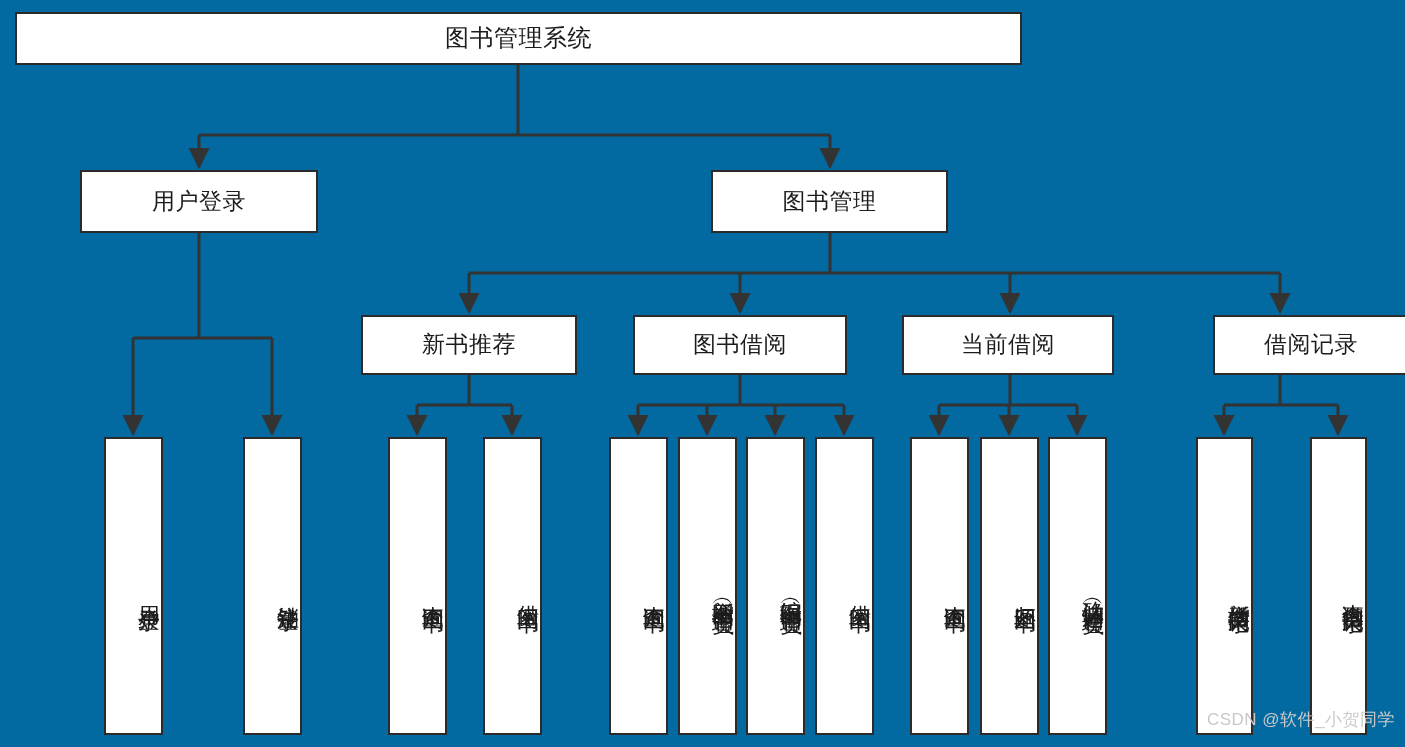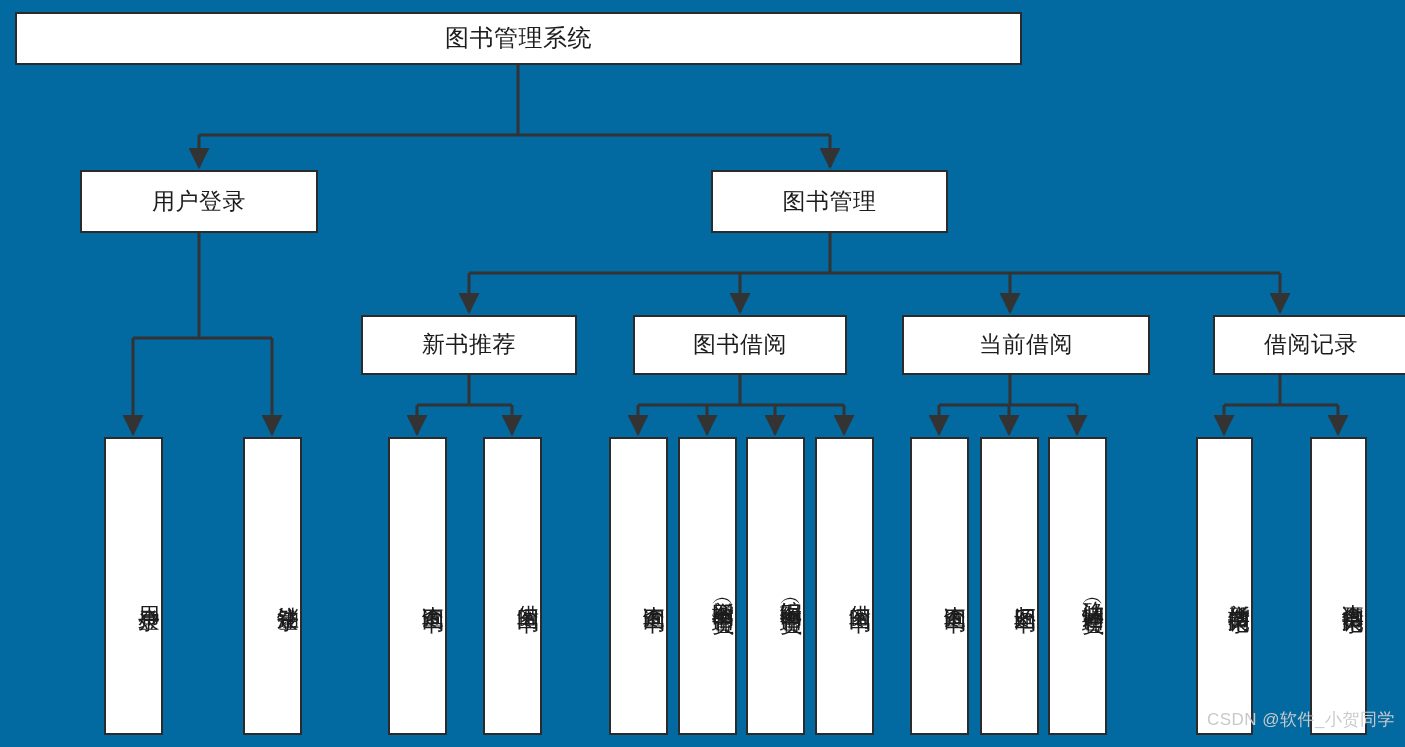--- a/index.html
+++ b/index.html
@@ -134,21 +134,21 @@
   <div class="node h" style="left:711px; top:170px; width:237px; height:63px;">
     <span>图书管理</span>
   </div>
 
   <div class="node h" style="left:633px; top:315px; width:214px; height:60px;">
     <span>图书借阅</span>
   </div>
   <div class="node h" style="left:361px; top:315px; width:216px; height:60px;">
     <span>新书推荐</span>
   </div>
-  <div class="node h" style="left:902px; top:315px; width:248px; height:60px;">
+  <div class="node h" style="left:902px; top:315px; width:212px; height:60px;">
     <span>当前借阅</span>
   </div>
   <div class="node h" style="left:1213px; top:315px; width:196px; height:60px;">
     <span>借阅记录</span>
   </div>
 
   <div class="node v" style="left:104px; top:437px; width:59px; height:298px;">
     <span>用户登录</span>
   </div>
   <div class="node v" style="left:243px; top:437px; width:59px; height:298px;">

